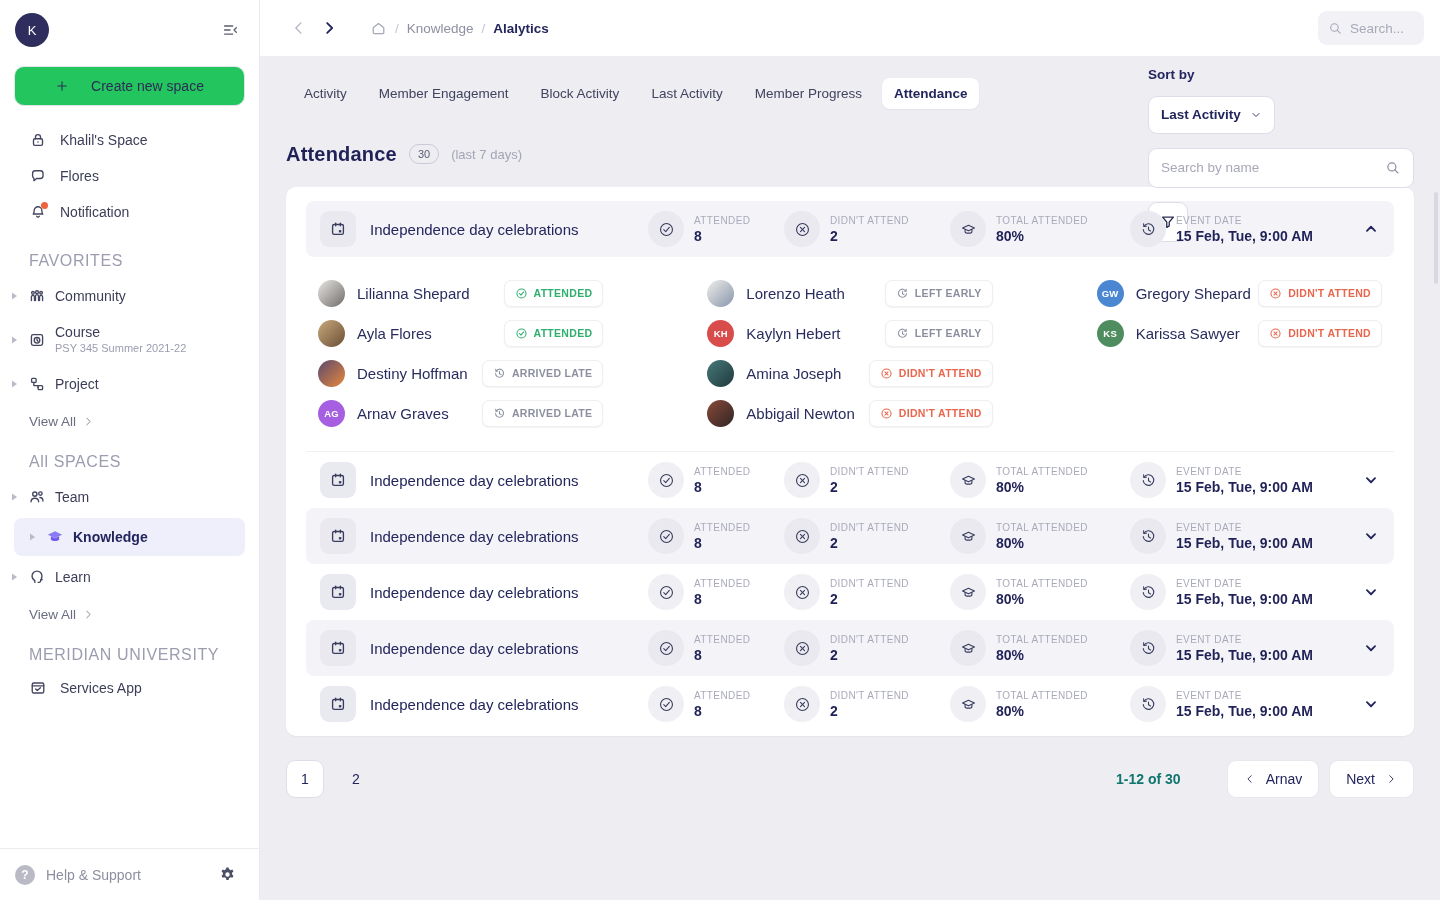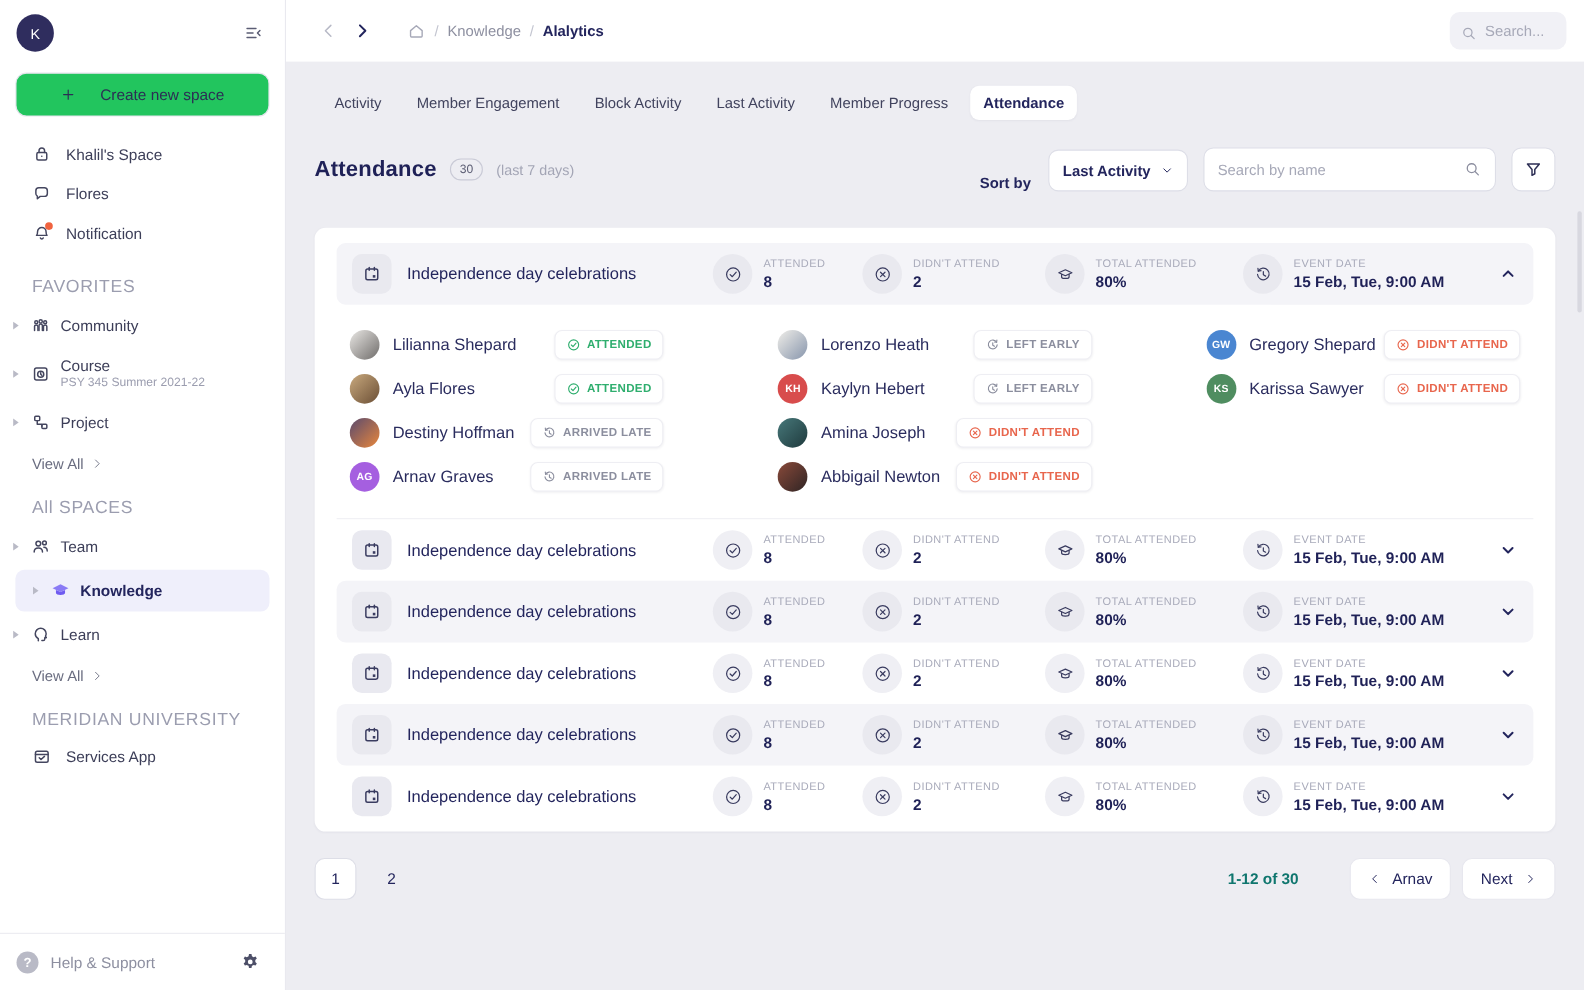--- a/index.html
+++ b/index.html
@@ -44,45 +44,45 @@
   .main { flex:1; display:flex; flex-direction:column; min-width:0; position:relative; }
   .topbar { height:56px; background:#fff; display:flex; align-items:center; padding:0 16px 0 26px; gap:4px; }
   .topbar .navch { padding:4px; cursor:pointer; }
   .navch.back { color:#b7b9c6; }
   .navch.fwd { color:#23255d; }
   .crumbs { display:flex; align-items:center; gap:8px; margin-left:24px; font-size:13.5px; }
   .crumb-home { color:#a7a9b8; cursor:pointer; }
   .crumb-sep { color:#c3c5d0; }
   .crumb-muted { color:#8d8fa0; cursor:pointer; }
   .crumb-current { color:#23255d; font-weight:bold; }
-  .top-search { margin-left:auto; width:106px; height:34px; background:#f1f1f6; border-radius:9px; display:flex; gap:7px; padding:12px 10px; color:#a7a9b8; cursor:text;text-decoration:underline; }
+  .top-search { margin-left:auto; width:106px; height:34px; background:#f1f1f6; border-radius:9px; display:flex; align-items:center; gap:7px; padding:12px 10px; color:#a7a9b8; cursor:text; }
   .top-search input { border:none; outline:none; background:transparent; width:62px; font-size:13.5px; color:#3c3e58; font-family:"Liberation Sans",sans-serif; }
   .top-search input::placeholder { color:#a7a9b8; }
 
   .content { flex:1; padding:22px 26px 0; overflow:hidden; }
   .tabs { display:flex; align-items:center; gap:8px; padding-left:6px; }
   .tab { font-size:13.5px; color:#41435e; padding:8px 12px; cursor:pointer; border-radius:8px; }
   .tab.active { background:#fff; color:#23255d; font-weight:bold; box-shadow:0 1px 2px rgba(30,30,70,.05); }
 
   .head-row { display:flex; align-items:center; margin-top:24px; height:42px; }
   .page-title { font-size:20px; font-weight:bold; color:#1f2157; letter-spacing:.2px; }
   .count-badge { margin-left:12px; border:1px solid #c9cad6; border-radius:11px; padding:3px 8px; font-size:11px; color:#5a5c72; }
   .period { margin-left:12px; font-size:13px; color:#a3a5b5; }
-  .controls { margin-left:auto; display:flex; align-items:flex-end; gap:14px; }
+  .controls { margin-left:auto; display:flex; align-items:flex-start; gap:14px;flex-direction:column; }
   .sortby-label { font-size:13.5px; font-weight:bold; color:#23255d; margin-right:2px; }
   .sort-dd { height:38px; background:#fff; border:1px solid #dddee7; border-radius:9px; display:flex; align-items:center; gap:9px; padding:0 12px; font-size:13.5px; font-weight:bold; color:#23255d; cursor:pointer; }
   .sort-dd svg { width:12px; height:12px; color:#23255d; }
   .name-search { width:266px; height:40px; background:#fff; border:1px solid #dddee7; border-radius:9px; display:flex; align-items:center; padding:0 12px; gap:8px; }
   .name-search input { flex:1; border:none; outline:none; font-size:13.5px; color:#3c3e58; font-family:"Liberation Sans",sans-serif; }
   .name-search input::placeholder { color:#a7a9b8; }
   .name-search .ic { color:#8d8fa0; width:16px; height:16px; }
   .filter-btn { width:40px; height:40px; background:#fff; border:1px solid #dddee7; border-radius:9px; display:flex; align-items:center; justify-content:center; color:#2c2e54; cursor:pointer; }
 
   
-  .card { margin-top:32px; background:#fff; border-radius:10px; padding:14px 20px 4px; box-shadow:0 1px 2px rgba(30,30,70,.04); }
+  .card { margin-top:12px; background:#fff; border-radius:10px; padding:14px 20px 4px; box-shadow:0 1px 2px rgba(30,30,70,.04); }
   .evrow { display:grid; grid-template-columns:36px minmax(0,1fr) 122px 152px 166px 212px 24px; align-items:center; column-gap:14px; height:56px; padding:0 14px; border-radius:8px; cursor:pointer; }
   .evrow.gray { background:#f4f4f8; }
   .cal-badge { width:36px; height:36px; border-radius:9px; background:#e9e9f0; display:flex; align-items:center; justify-content:center; color:#3a3c60; }
   .evrow.gray .cal-badge, .evrow.gray .stat-ic { background:#e9e9ef; }
   .ev-title { font-size:15px; color:#23255d; white-space:nowrap; overflow:hidden; text-overflow:ellipsis; }
   .stat { display:flex; align-items:center; gap:10px; }
   .stat-ic { width:36px; height:36px; border-radius:50%; background:#efeff4; display:flex; align-items:center; justify-content:center; color:#3a3c60; flex:none; }
   .stat-ic .ic { width:17px; height:17px; stroke-width:1.3; }
   .stat-label { font-size:10px; letter-spacing:.4px; color:#a8aaba; white-space:nowrap; }
   .stat-value { font-size:14px; font-weight:bold; color:#1f2157; margin-top:2px; white-space:nowrap; }

